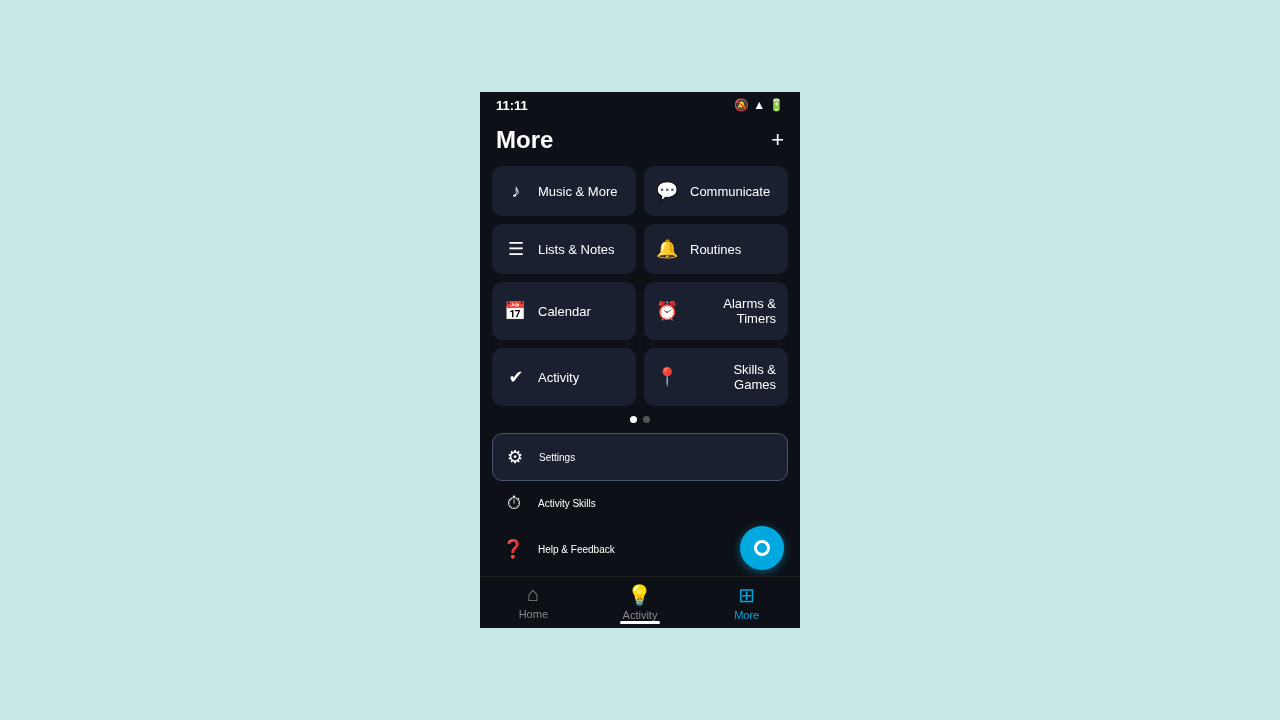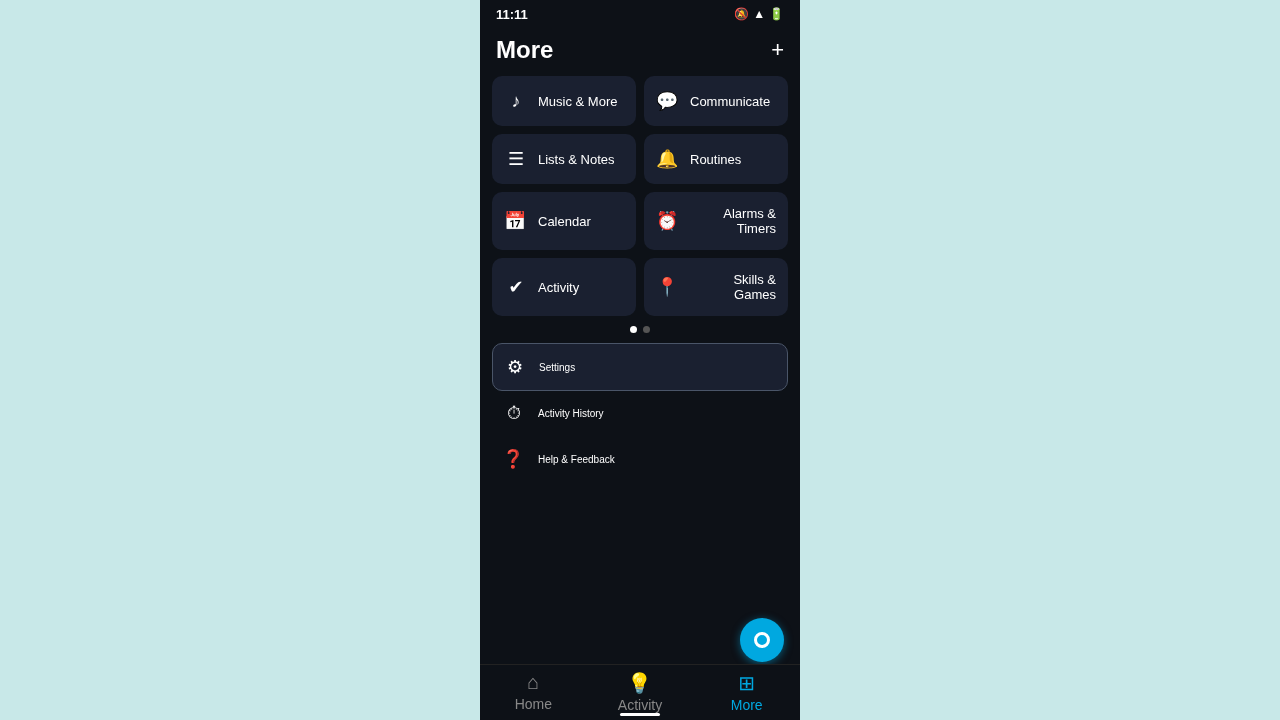--- a/index.html
+++ b/index.html
@@ -7,21 +7,21 @@
       width: 1280px;
       height: 720px;
       background-color: #c8e8e8;
       display: flex;
       justify-content: center;
       align-items: center;
       font-family: -apple-system, BlinkMacSystemFont, 'Segoe UI', sans-serif;
     }
     .phone-container {
       width: 320px;
-      height: 720px;
+      height: 536px;
       background-color: #0d1117;
       border-radius: 0;
       display: flex;
       flex-direction: column;
       overflow: hidden;
       position: relative;
     }
     
     .status-bar {
       display: flex;
@@ -179,21 +179,21 @@
       cursor: pointer;
       flex: 1;
       padding-bottom: 2px;
     }
     .nav-icon {
       font-size: 20px;
       color: #888;
     }
     .nav-icon.active { color: #00a8e0; }
     .nav-label {
-      font-size: 14px;
+      font-size: 11px;
       color: #888;
     }
     .nav-label.active { color: #00a8e0; }
     .nav-indicator {
       position: absolute;
       bottom: 4px;
       left: 50%;
       transform: translateX(-50%);
       width: 40px;
       height: 3px;
@@ -264,21 +264,21 @@
     <div class="dot dot-inactive"></div>
   </div>
 
   <div class="list-section">
     <div class="list-item active">
       <span class="list-item-icon">⚙</span>
       <span class="list-item-label">Settings</span>
     </div>
     <div class="list-item">
       <span class="list-item-icon">⏱</span>
-      <span class="list-item-label">Activity History</span>
+      <span class="list-item-label">Activity Skills</span>
     </div>
     <div class="list-item">
       <span class="list-item-icon">❓</span>
       <span class="list-item-label">Help &amp; Feedback</span>
     </div>
   </div>
 
   <div class="spacer"></div>
 
   <div class="fab">

